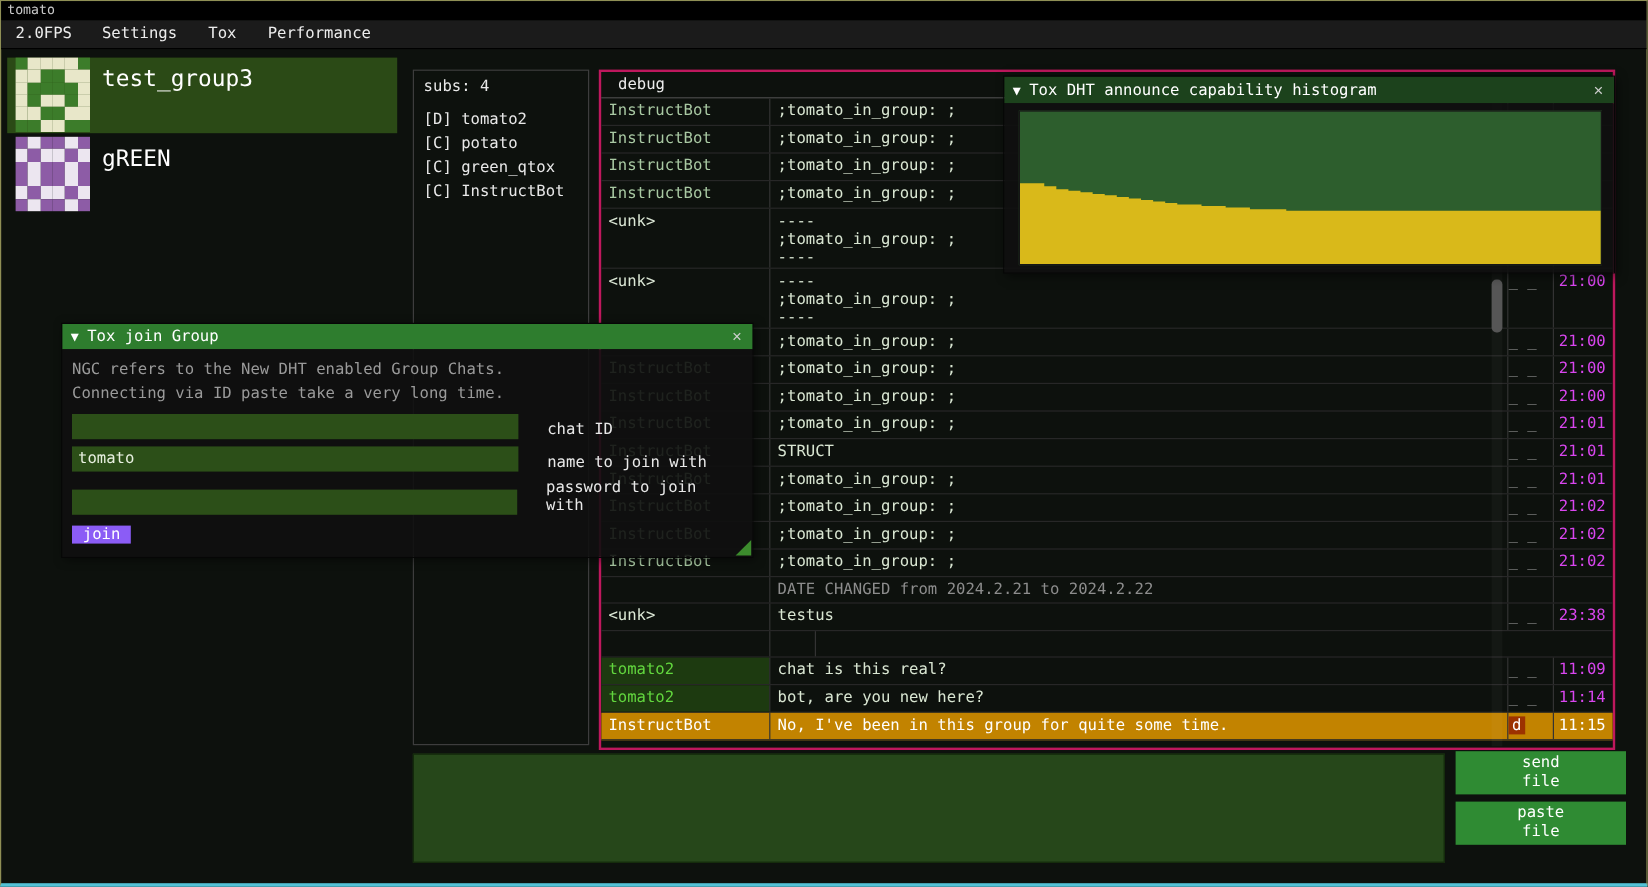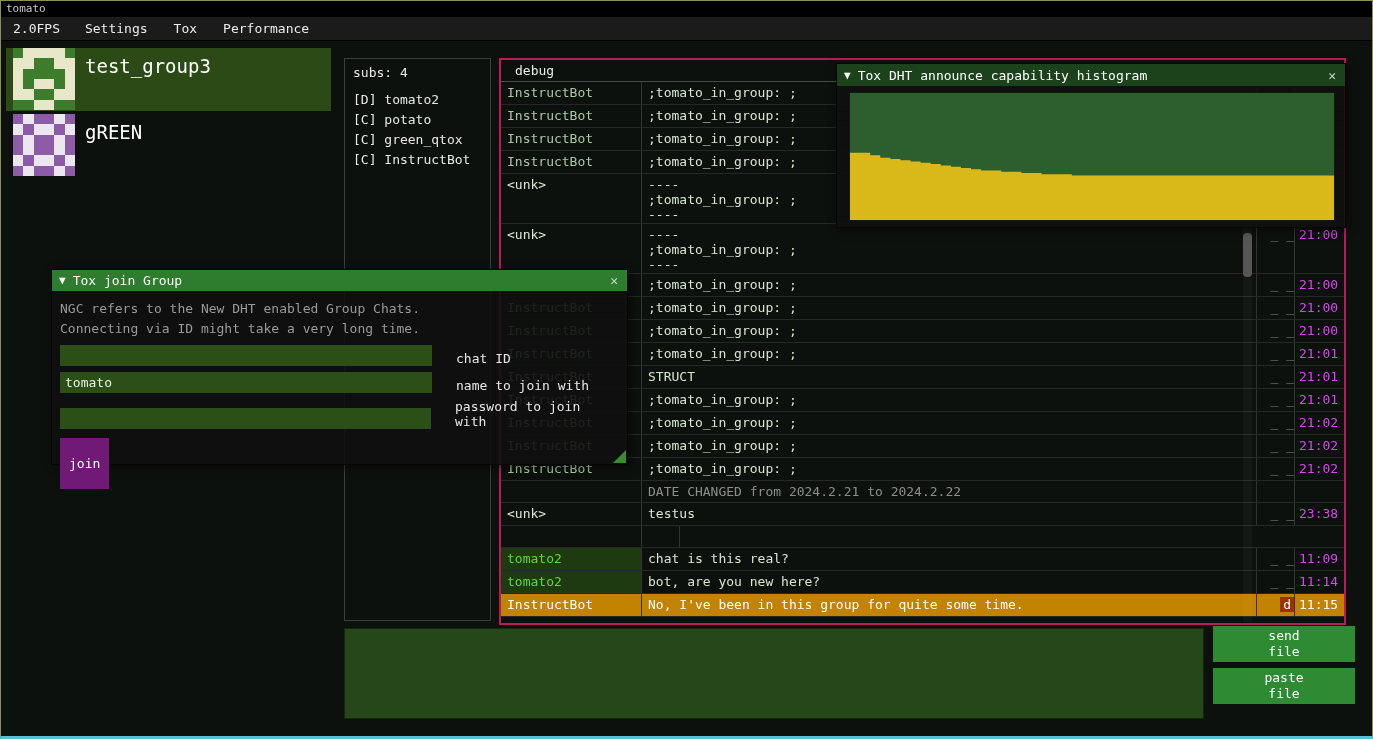--- a/index.html
+++ b/index.html
@@ -36,21 +36,21 @@
   .msg-table{position:absolute;left:0;right:0;top:22px;bottom:0;overflow:hidden;font-size:13px}
   .msg-row{display:flex;height:23px;border-bottom:1px solid #272727;color:#d9e6d2}
   .msg-row.multi{height:50px}
   .msg-row.style-date{height:22px}
   .cell{overflow:hidden;white-space:pre}
   .cell-name{width:140px;flex:none;padding:3px 6px;color:#a9c9a3}
   .cell-name.unk{color:#dce8d6}
   .cell-msg{width:615px;flex:none;padding:3px 6px;border-left:1px solid #333}
   .msg-line{line-height:15px}
   .cell-flags{width:38px;flex:none;border-left:1px solid #333;color:#8a8a8a;
-    text-align:right;padding-top:3px}
+    text-align:left;padding-top:3px}
   .cell-time{flex:1;border-left:1px solid #333;padding:3px 0 0 4px;color:#d946ef}
   .style-date .cell-msg{color:#8d8d8d}
   .style-self .cell-name{background:#1d3a10;color:#62d63e}
   .style-highlight{background:#c28300;color:#fff}
   .style-highlight .cell-name,.style-highlight .cell-time{color:#fff}
   .flag-badge{background:#9c3200;color:#fff;padding:0 3px}
   .vtrack{position:absolute;left:742px;top:22px;bottom:1px;width:9px;background:rgba(255,255,255,0.03)}
   .vthumb{position:absolute;left:742px;top:173px;width:9px;height:44px;background:#565656;border-radius:4px}
 
   
@@ -71,22 +71,22 @@
 
   .join-win{left:50px;top:227px;width:577px;height:196px}
   .join-win .win-title{background:#2e7d2e}
   .join-body{padding:8px}
   .info-line{color:#9a9a9a;font-size:13px;line-height:20px}
   .join-fields{margin-top:4px}
   .field-row{display:flex;align-items:flex-end;margin-top:6px;gap:24px}
   .field-input{width:372px;height:21px;background:#2c4f18;border:none;color:#e8f0e0;
     font:13px "DejaVu Sans Mono",monospace;padding:0 5px;outline:none}
   .field-label{color:#e8e8e8;font-size:13px}
-  .join-btn{margin-top:9px;background:#701a75;color:#fff;border:none;
-    font:13px "DejaVu Sans Mono",monospace;padding:18px 9px;cursor:pointer}
+  .join-btn{margin-top:9px;background:#8b5cf6;color:#fff;border:none;
+    font:13px "DejaVu Sans Mono",monospace;padding:0 9px;cursor:pointer}
   .resize-grip{position:absolute;right:1px;bottom:1px;width:0;height:0;
     border-left:13px solid transparent;border-bottom:13px solid #3c8b2d}
 
   .hist-win{left:835px;top:21px;width:510px;height:165px}
   .hist-win .win-title{height:22px;background:#1c421c}
   .hist-win .win-body{top:22px}
   .hist-plot{position:absolute;left:12px;top:6px;width:486px;height:129px;
     background:#2d5e2d;border:1px solid #161616}
   .hist-plot svg{display:block;width:100%;height:100%}
 </style>
@@ -366,21 +366,21 @@
     </div>
 
     <div class="float-win join-win">
       <div class="win-title">
         <span class="win-collapse">▼</span>
         <span>Tox join Group</span>
         <span class="win-close">✕</span>
       </div>
       <div class="win-body join-body">
         <div class="info-line">NGC refers to the New DHT enabled Group Chats.</div>
-        <div class="info-line">Connecting via ID might take a very long time.</div>
+        <div class="info-line">Connecting via ID paste take a very long time.</div>
         <div class="join-fields">
             <div class="field-row">
               <input class="field-input" style="">
               <div class="field-label">chat ID</div>
             </div>
             <div class="field-row">
               <input class="field-input" value="tomato" style="">
               <div class="field-label">name to join with</div>
             </div>
             <div class="field-row">

